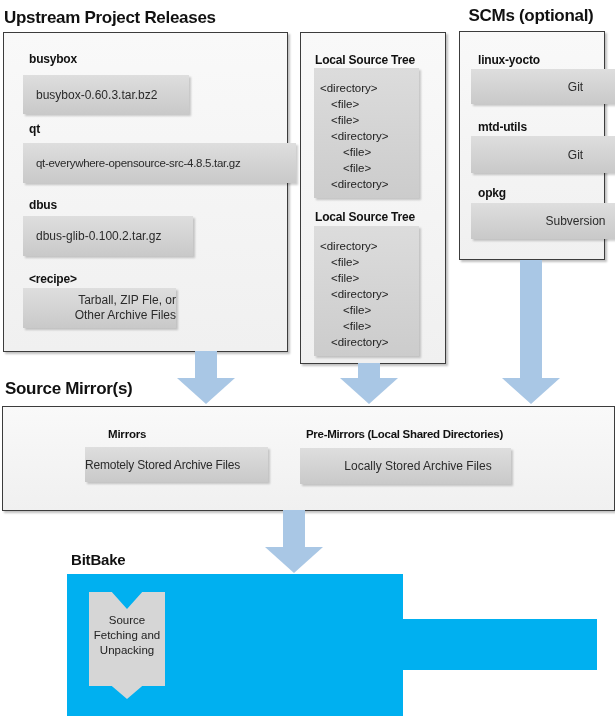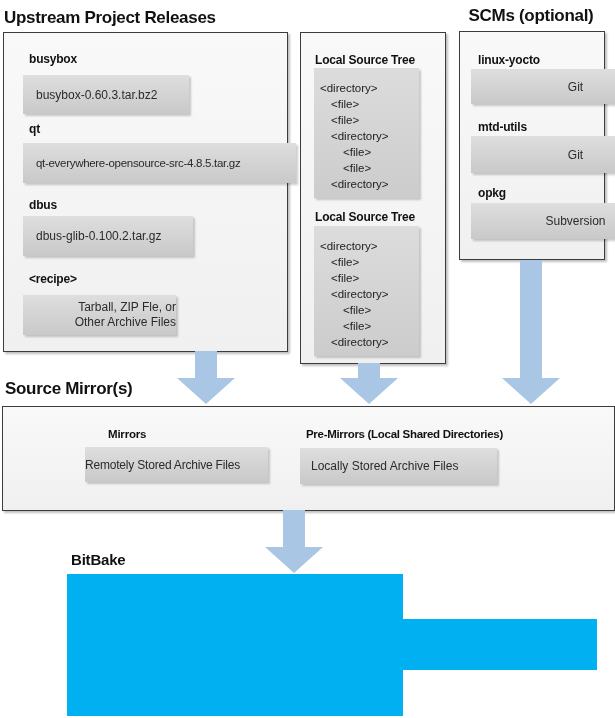--- a/index.html
+++ b/index.html
@@ -20,21 +20,21 @@
     letter-spacing:-0.2px;
   }
   .gbox{
     position:absolute;background:linear-gradient(180deg,#dedede,#c9c9c9);
     box-shadow:1.5px 1.5px 2px rgba(0,0,0,0.2);
     font-size:12px;color:#2b2b2b;display:flex;align-items:center;white-space:nowrap;padding-left:48px;
   }
   .gbox.center{justify-content:center;}
   .gbox.pl{padding-left:13px;}
   .gbox.tight{font-size:11.5px;letter-spacing:-0.3px;}
-  .gbox.multiline{display:block;padding-top:5px;line-height:15px;margin-top:7px;}
+  .gbox.multiline{display:block;padding-top:5px;line-height:15px;}
   .tree{
     position:absolute;background:linear-gradient(180deg,#dcdcdc,#cccccc);
     box-shadow:1.5px 1.5px 2px rgba(0,0,0,0.2);
     font-size:11.5px;color:#222;padding-top:12px;line-height:16px;
   }
   .tree div{white-space:nowrap;}
   .ind0{padding-left:6px;}
   .ind1{padding-left:17px;}
   .ind2{padding-left:29px;}
   .shaft{position:absolute;background:#a9c7e5;}
@@ -136,27 +136,32 @@
     <div class="head" style="left:502px;top:378px;"></div>
   </div>
 
   <div class="h1" style="left:5px;top:379px;">Source Mirror(s)</div>
   <div class="panel" style="left:2px;top:406px;width:611px;height:103px;">
     <div class="lbl m-lbl" style="left:105px;top:21px;">Mirrors</div>
     <div class="gbox" style="left:82px;top:40px;width:183px;height:35px;padding-left:0;letter-spacing:-0.2px;">
       <span>Remotely Stored Archive Files</span>
     </div>
     <div class="lbl m-lbl" style="left:303px;top:21px;letter-spacing:-0.3px;">Pre-Mirrors (Local Shared Directories)</div>
-    <div class="gbox" style="left:297px;top:41px;width:186px;height:36px;padding-left:11px;">
+    <div class="gbox" style="left:297px;top:41px;width:186px;height:36px;padding-left:25px;justify-content:center;">
       <span>Locally Stored Archive Files</span>
     </div>
   </div>
 
   <div>
     <div class="shaft" style="left:283px;top:510px;width:22px;height:37px;"></div>
     <div class="head" style="left:265px;top:547px;"></div>
   </div>
 
   <div class="bb-title" style="left:71px;top:551px;">BitBake</div>
   <div class="cyan" style="left:67px;top:574px;width:336px;height:142px;"></div>
   <div class="cyan" style="left:403px;top:619px;width:194px;height:51px;"></div>
+  <div class="pointer">
+    <div>Source</div>
+    <div>Fetching and</div>
+    <div>Unpacking</div>
+  </div>
 
 </div>
 
 </body></html>

